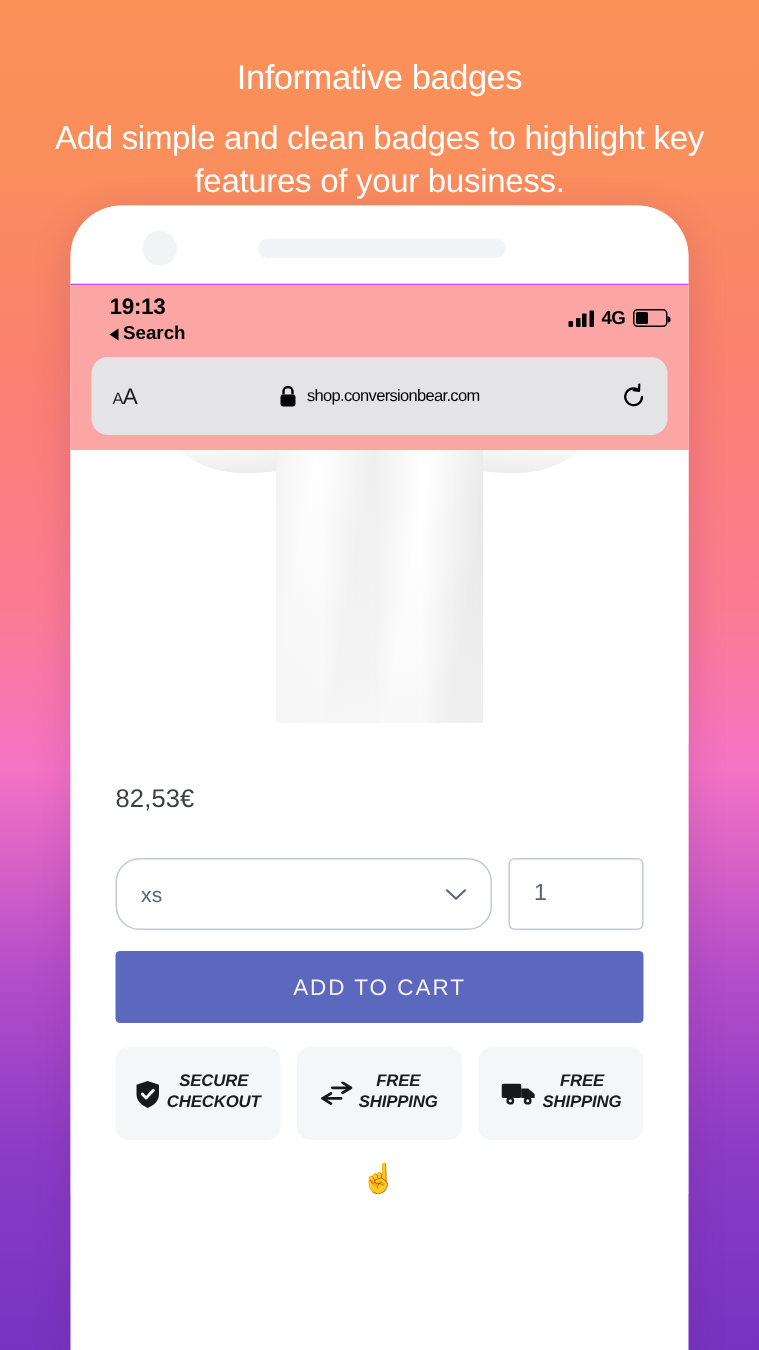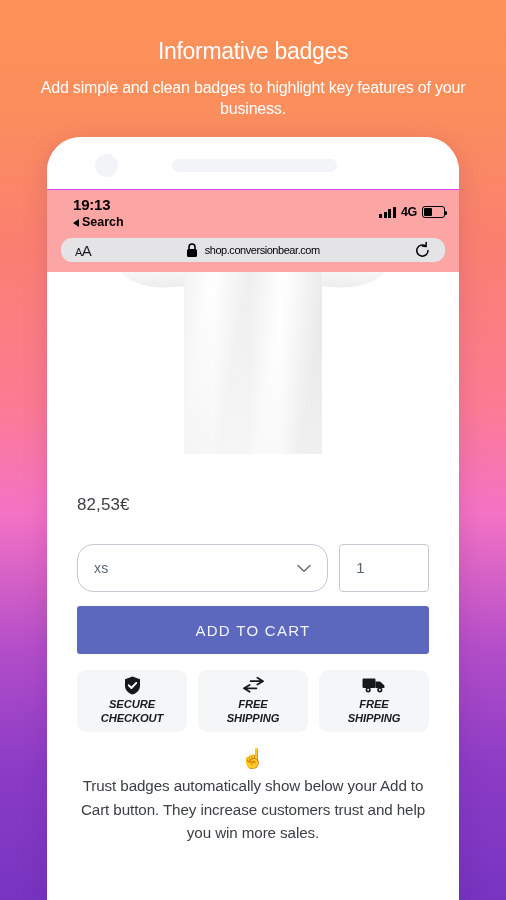--- a/index.html
+++ b/index.html
@@ -30,21 +30,21 @@
   }
   .promo-title {
     font-size:23px;
     font-weight:normal;
     letter-spacing:-0.3px;
     line-height:1.2;
     margin-top:16px;
   }
   .promo-sub {
     margin-top:11px;
-    font-size:16px;
+    font-size:22px;
     line-height:1.35;
     font-weight:400;
     letter-spacing:-0.2px;
   }
 
   
   .phone {
     position:absolute;
     left:47px; top:137px;
     width:412px; height:770px;
@@ -132,21 +132,21 @@
   .batt::after{
     content:"";position:absolute;right:-3.4px;top:3.3px;
     width:2px;height:4px;background:#000;border-radius:0 1.5px 1.5px 0;
   }
   .batt span{display:block;height:100%;background:#000;border-radius:1px;}
 
   .urlbar {
     margin-top:2px;
     background:#e4e4e6;
     border-radius:11px;
-    height:24px;
+    height:52px;
     display:flex;
     align-items:center;
     padding:0 14px;
   }
   .aa { font-size:15px; color:#1c1c1e; letter-spacing:-0.5px; }
   .aa small { font-size:11px; }
   .url-center {
     flex:1;
     display:flex;
     align-items:center;
@@ -252,21 +252,21 @@
     display:flex;
     gap:11px;
     margin-top:16px;
   }
   .badge {
     flex:1;
     background:#f5f6f7;
     border-radius:9px;
     height:62px;
     display:flex;
-    flex-direction:column;
+    flex-direction:row;
     align-items:center;
     justify-content:center;
     gap:4px;
     padding:0 4px;
   }
   .badge .bico { height:17px; display:flex; align-items:center; }
   .badge .btxt {
     font-size:11.2px;
     font-style:italic;
     font-weight:bold;
@@ -405,16 +405,15 @@
               <circle cx="17.8" cy="12.8" r="2.6" fill="#16181c"></circle>
               <circle cx="17.8" cy="12.8" r="1" fill="#f5f6f7"></circle>
             </svg>
           </span>
           <span class="btxt"><span>FREE</span><br><span>SHIPPING</span></span>
         </div>
 
       </div>
 
       <div class="pointer">☝️</div>
-      <div class="blurb">Trust badges automatically show below your Add to Cart button. They increase customers trust and help you win more sales.</div>
     </div>
   </div>
 </div>
 
 </body></html>

